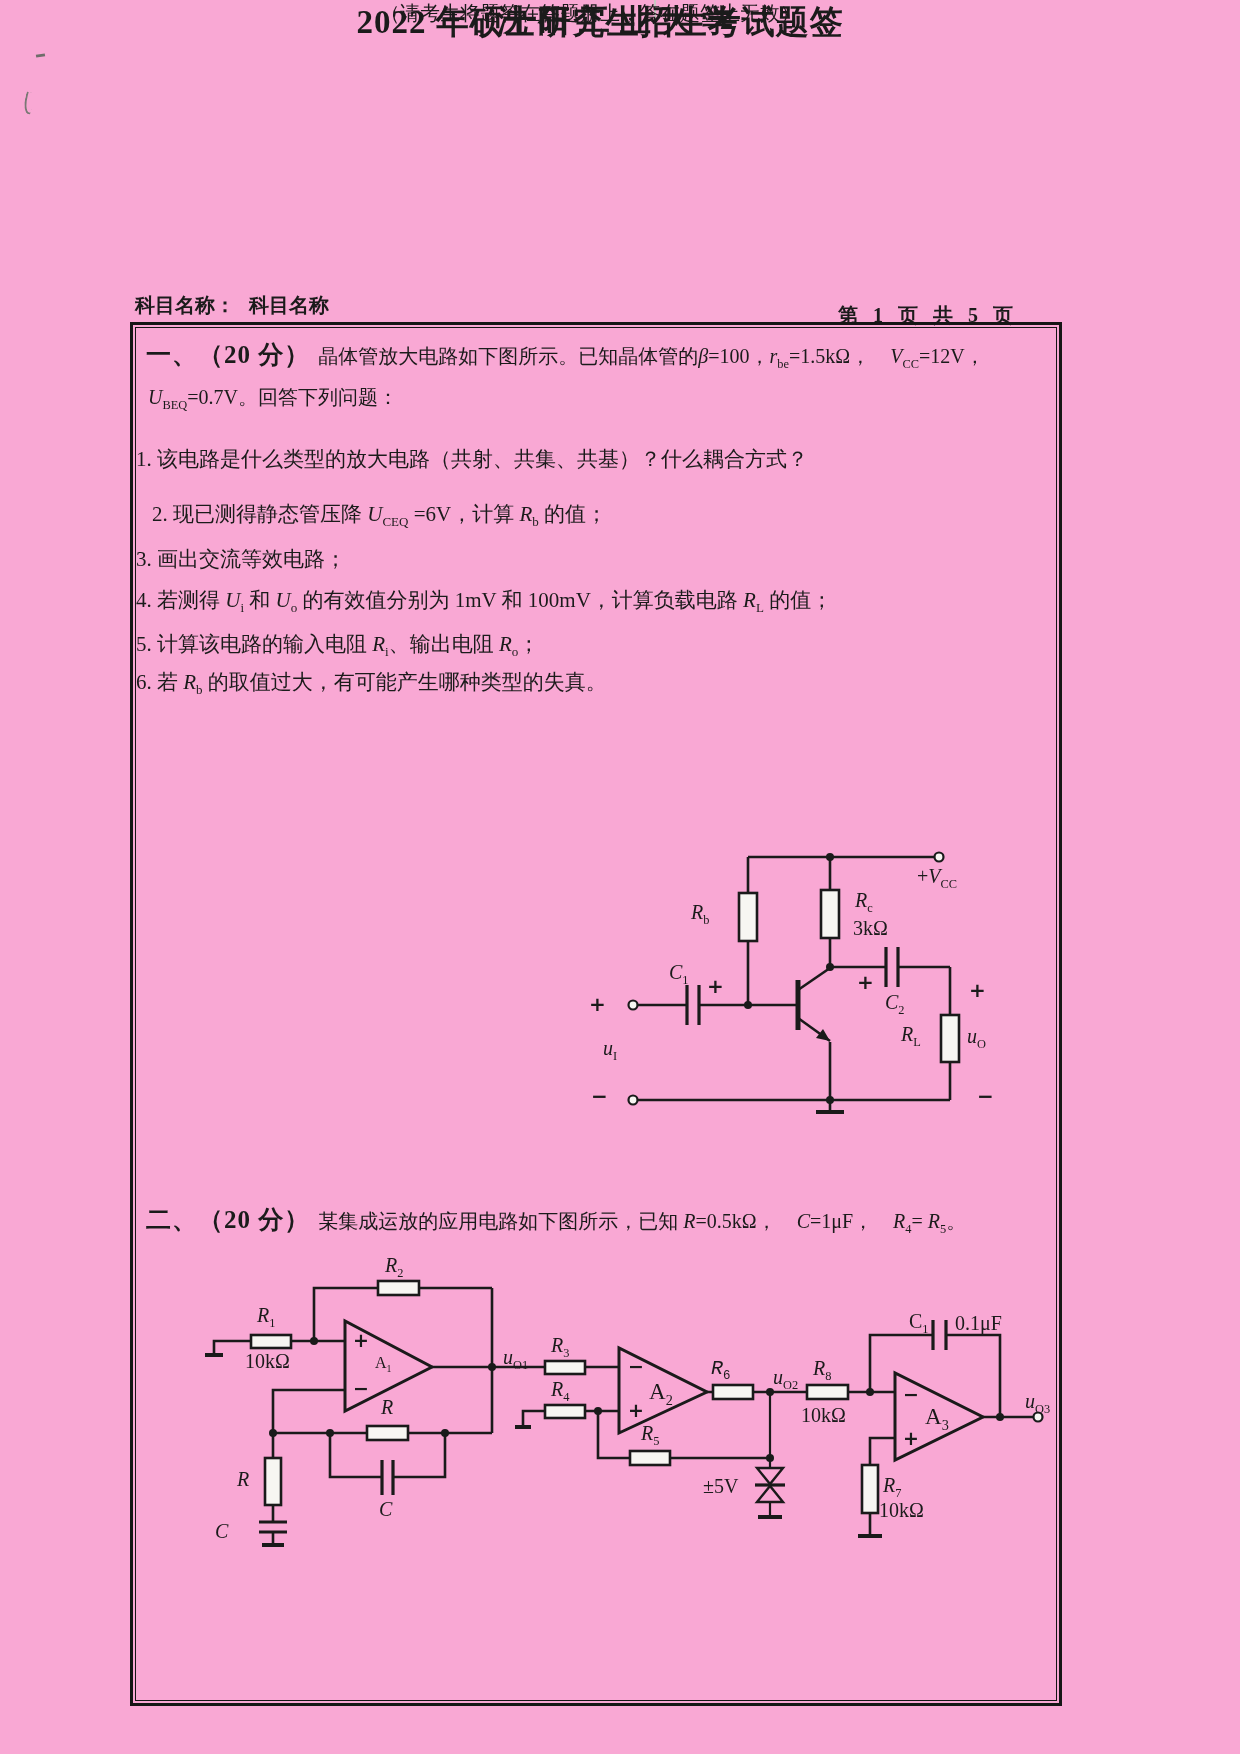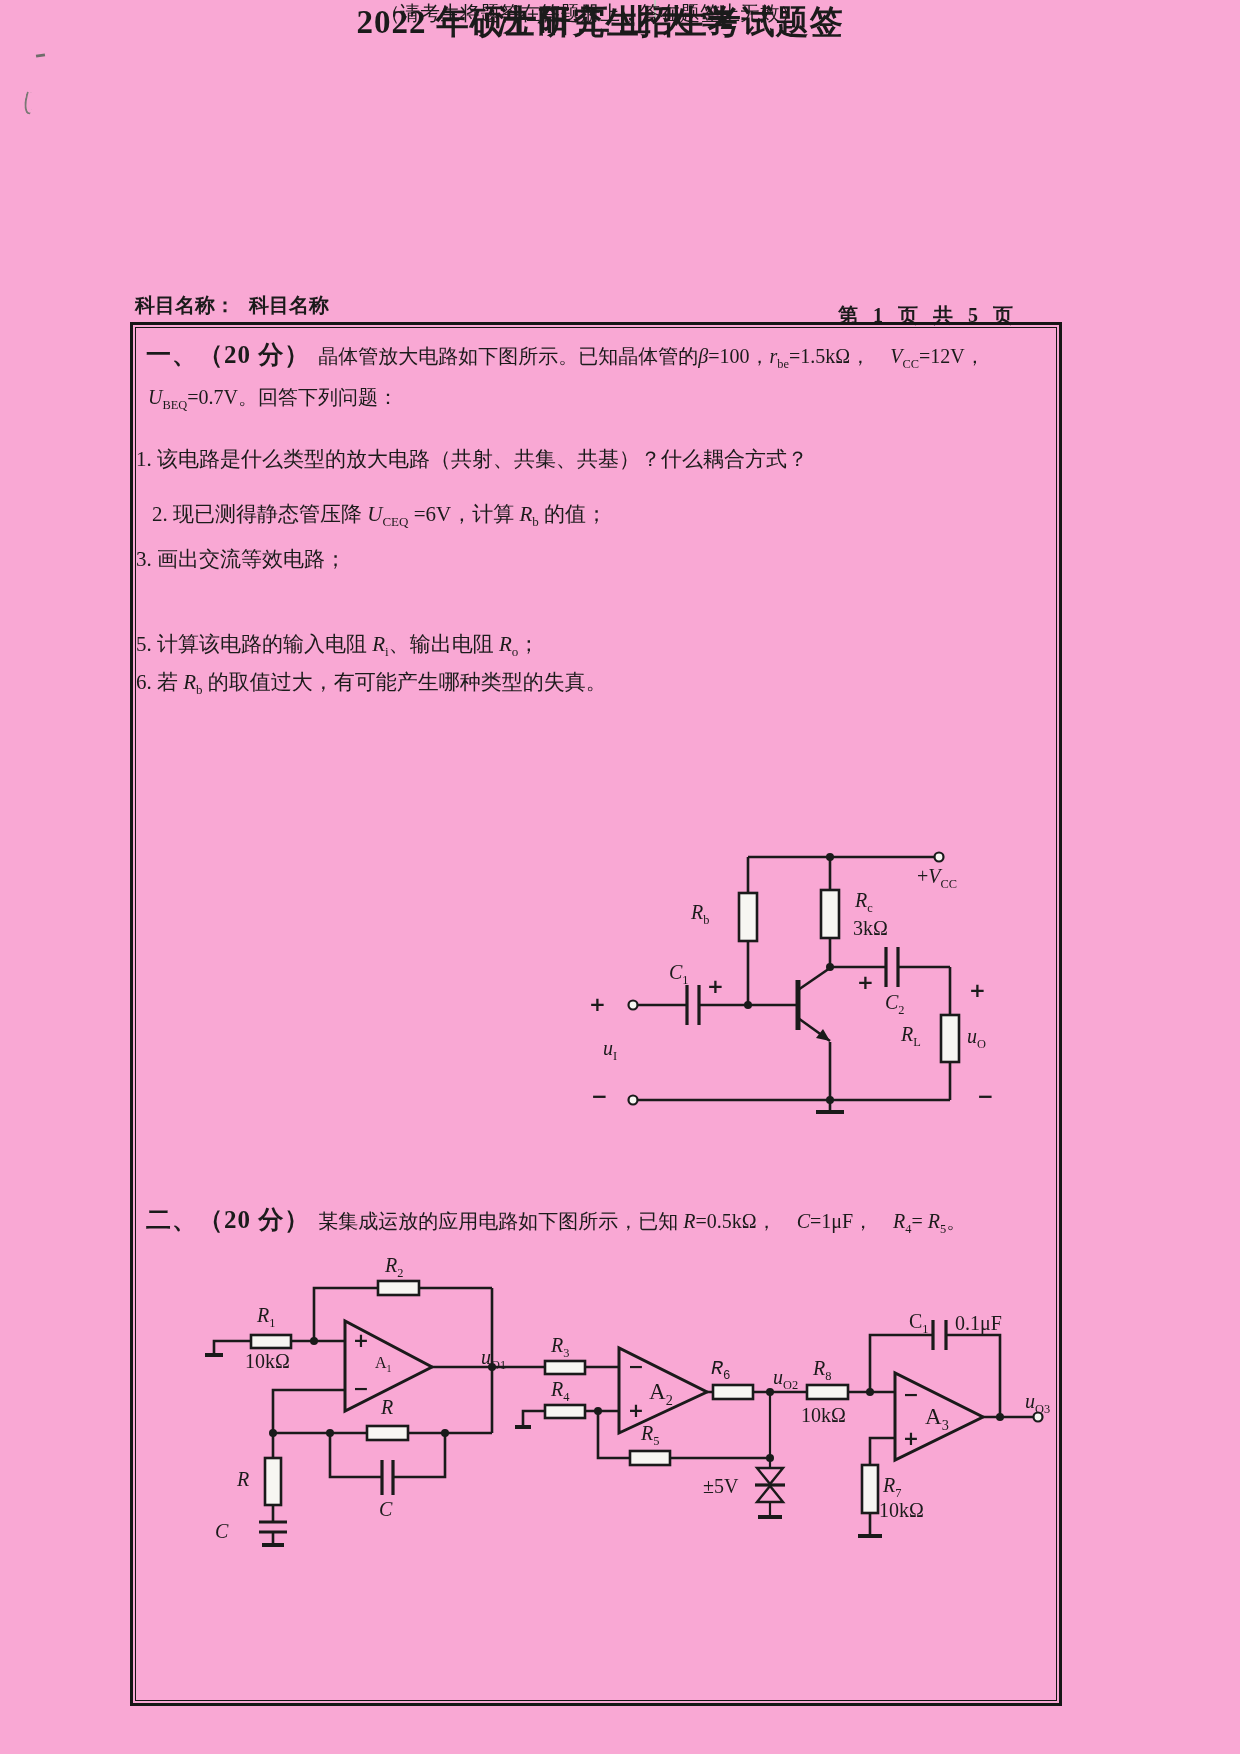--- a/index.html
+++ b/index.html
@@ -63,20 +63,21 @@
     </div>
 
   <div class="abs qline" style="left:146px;top:338px;">
     <span class="qnum">一、（20 分）</span>
     <span class="qtext">晶体管放大电路如下图所示。已知晶体管的<span class="var">β</span>=100，<span class="var">r</span><sub>be</sub>=1.5kΩ，　<span class="var">V</span><sub>CC</sub>=12V，</span>
   </div>
   <div class="abs q1line2"><span class="var">U</span><sub>BEQ</sub>=0.7V。回答下列问题：</div>
   <div class="abs qitem" style="top:445px;">1.  该电路是什么类型的放大电路（共射、共集、共基）？什么耦合方式？</div>
   <div class="abs qitem" style="top:500px;margin-left:16px;">2.  现已测得静态管压降 <span class="var">U</span><sub>CEQ</sub> =6V，计算 <span class="var">R</span><sub>b</sub> 的值；</div>
   <div class="abs qitem" style="top:545px;">3.  画出交流等效电路；</div>
+  <div class="abs qitem" style="top:586px;">4.  若测得 <span class="var">U</span><sub>i</sub> 和 <span class="var">U</span><sub>o</sub> 的有效值分别为 1mV 和 100mV，计算负载电路 <span class="var">R</span><sub>L</sub> 的值；</div>
   <div class="abs qitem" style="top:630px;">5.  计算该电路的输入电阻 <span class="var">R</span><sub>i</sub>、输出电阻 <span class="var">R</span><sub>o</sub>；</div>
   <div class="abs qitem" style="top:668px;">6.  若 <span class="var">R</span><sub>b</sub> 的取值过大，有可能产生哪种类型的失真。</div>
 
   <div class="circuit" style="left:545px;top:742px;width:500px;height:400px;">
     <svg width="500" height="400" viewBox="0 0 500 400">
       <g>
         <path class="wire" d="M92,263 H142"></path>
         <path class="wire" d="M154,263 H253"></path>
         <path class="wire" d="M203,263 V199 M203,151 V115"></path>
         <path class="wire" d="M203,115 H390"></path>
@@ -207,21 +208,21 @@
     <span class="clabel" style="left:72px;top:50px;"><span class="var">R</span><sub>1</sub></span>
     <span class="clabel" style="left:60px;top:96px;">10kΩ</span>
     <span class="clabel" style="left:200px;top:0px;"><span class="var">R</span><sub>2</sub></span>
     <span class="opsign" style="left:168px;top:76px;">+</span>
     <span class="opsign" style="left:168px;top:124px;">−</span>
     <span class="clabel" style="left:190px;top:100px;font-size:16px;"><span>A</span><sub>1</sub></span>
     <span class="clabel" style="left:52px;top:214px;"><span class="var">R</span></span>
     <span class="clabel" style="left:30px;top:266px;"><span class="var">C</span></span>
     <span class="clabel" style="left:196px;top:142px;"><span class="var">R</span></span>
     <span class="clabel" style="left:194px;top:244px;"><span class="var">C</span></span>
-    <span class="clabel" style="left:296px;top:92px;"><span class="var">u</span><sub>O1</sub></span>
+    <span class="clabel" style="left:318px;top:92px;"><span class="var">u</span><sub>O1</sub></span>
     <span class="clabel" style="left:366px;top:80px;"><span class="var">R</span><sub>3</sub></span>
     <span class="clabel" style="left:366px;top:124px;"><span class="var">R</span><sub>4</sub></span>
     <span class="opsign" style="left:443px;top:102px;">−</span>
     <span class="opsign" style="left:443px;top:146px;">+</span>
     <span class="clabel" style="left:464px;top:125px;font-size:23px;"><span>A</span><sub>2</sub></span>
     <span class="clabel" style="left:456px;top:168px;"><span class="var">R</span><sub>5</sub></span>
     <span class="clabel" style="left:526px;top:103px;font-family:Liberation Mono, monospace;"><span class="var">R</span><sub>6</sub></span>
     <span class="clabel" style="left:588px;top:112px;"><span class="var">u</span><sub>O2</sub></span>
     <span class="clabel" style="left:518px;top:221px;">±5V</span>
     <span class="clabel" style="left:628px;top:103px;"><span class="var">R</span><sub>8</sub></span>

